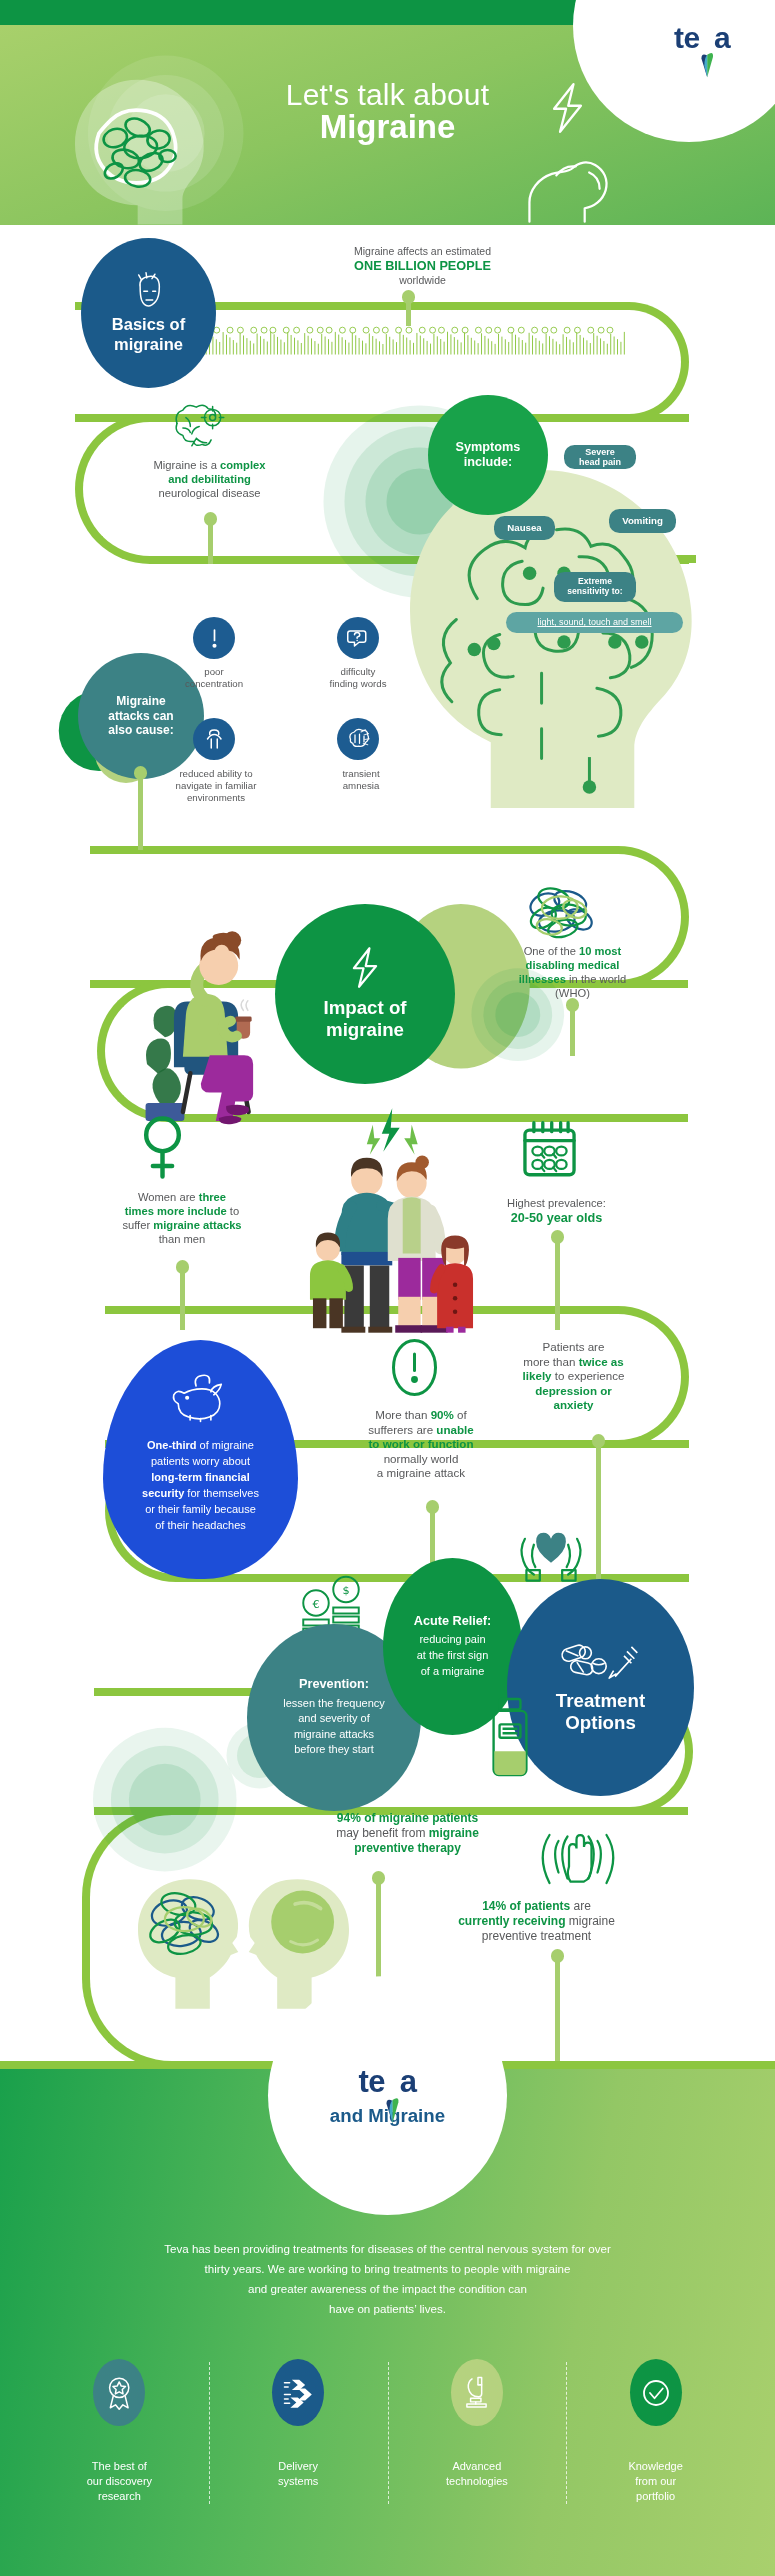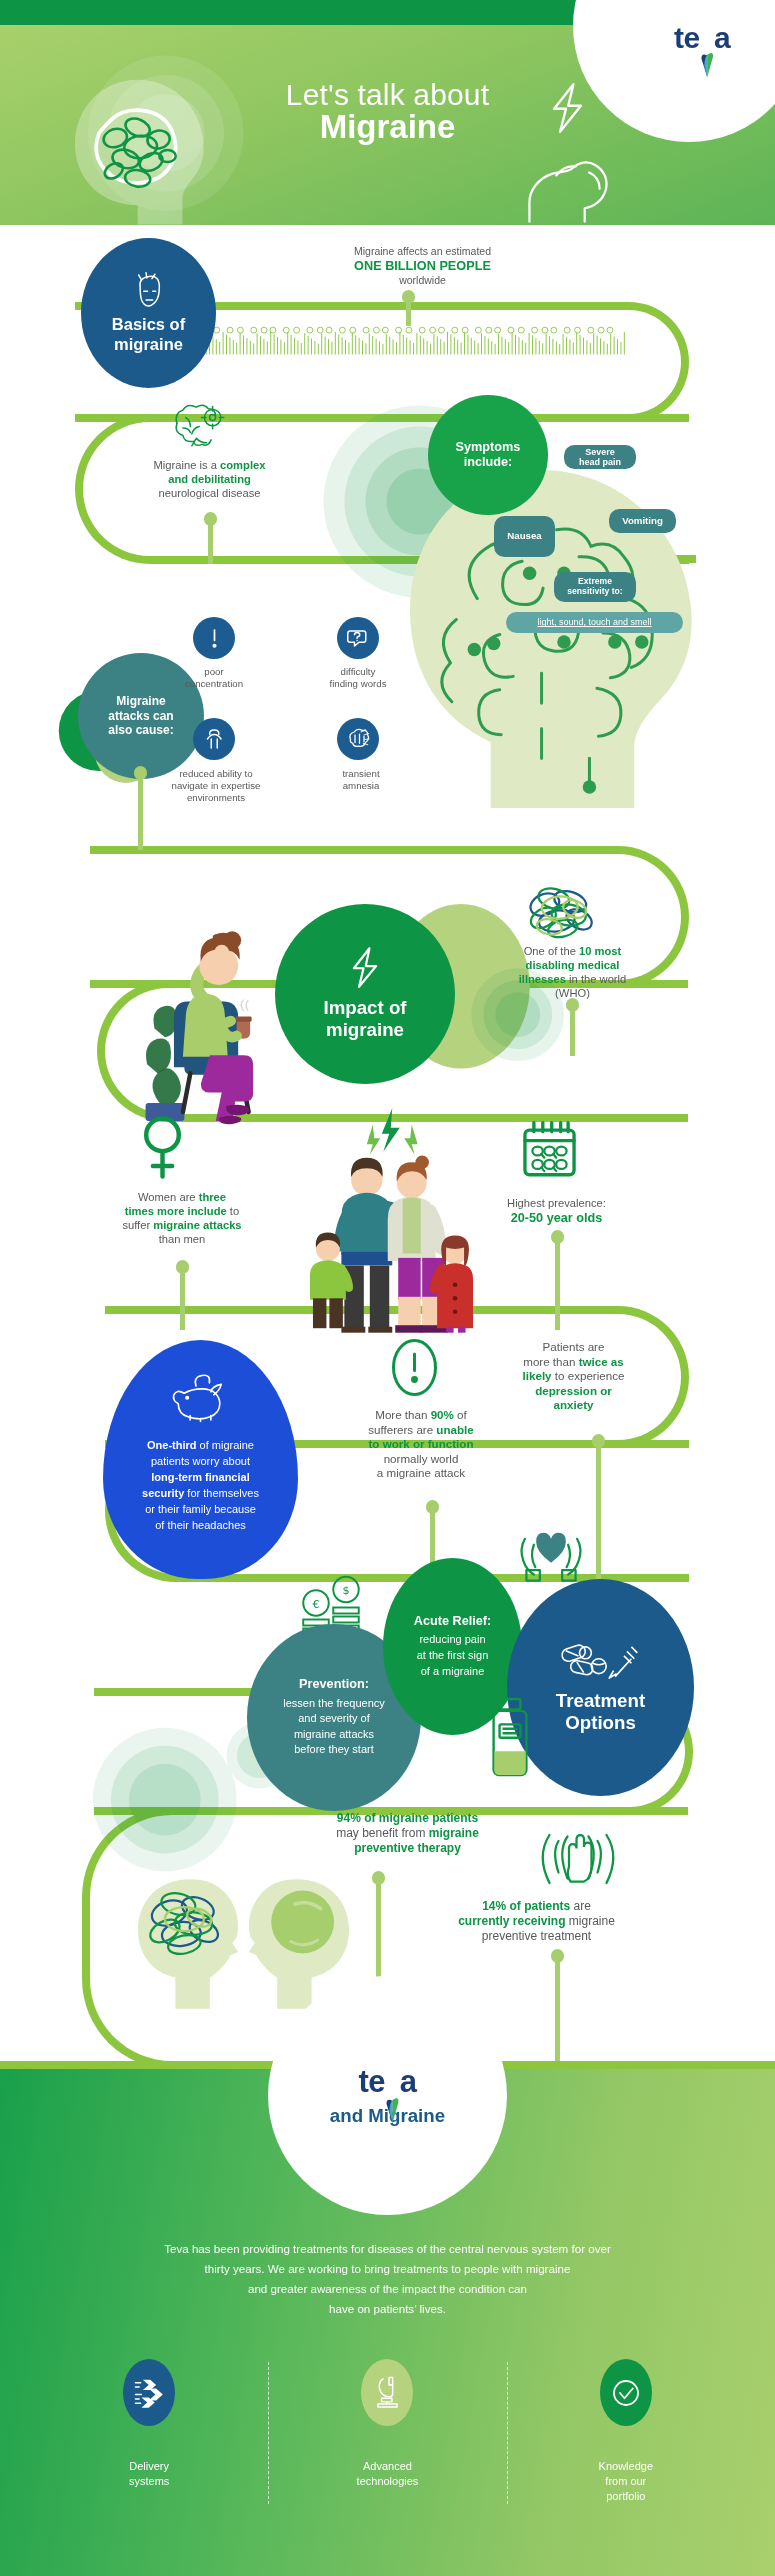--- a/index.html
+++ b/index.html
@@ -435,21 +435,21 @@
   </svg>
 
   <div class="abs blob grn2" style="left:428px; top:395px; width:120px; height:120px; flex-direction:column;
               font-size:12.7px; font-weight:bold; line-height:1.15;">
     <div>Symptoms</div>
     <div>include:</div>
   </div>
 
   <div class="abs pill pill-dark" style="left:564px; top:445px; width:72px; height:24px; font-size:9px; white-space:pre-line;">Severe
 head pain</div>
-  <div class="abs pill pill-dark" style="left:494px; top:516px; width:61px; height:41px; font-size:9.7px;">Nausea</div>
+  <div class="abs pill pill-dark" style="left:494px; top:516px; width:61px; height:24px; font-size:9.7px;">Nausea</div>
   <div class="abs pill pill-dark" style="left:609px; top:509px; width:67px; height:24px; font-size:9.7px;">Vomiting</div>
   <div class="abs pill pill-dark" style="left:554px; top:572px; width:82px; height:30px; font-size:8.6px; white-space:pre-line;">Extreme
 sensitivity to:</div>
   <div class="abs pill pill-light" style="left:506px; top:612px; width:177px; height:21px; font-size:9px;">light, sound, touch and smell</div>
 
   <svg class="abs" style="left:57px; top:656px; width:135px; height:127px;" viewBox="0 0 180 170">
     <circle cx="56" cy="100" r="54" fill="#0d9444"></circle>
     <circle cx="92" cy="128" r="42" fill="#b5d27f"></circle>
   </svg>
   <div class="abs blob teal" style="left:78px; top:653px; width:126px; height:126px; flex-direction:column;
@@ -491,21 +491,21 @@
     <svg width="22.5" height="24" viewBox="0 0 30 32">
       <g fill="none" stroke="#fff" stroke-width="2" stroke-linecap="round" stroke-linejoin="round">
         <path d="M9 10 q-1 -6 6 -6 q7 0 6 6"></path>
         <path d="M6 16 q4 -6 9 -6 q5 0 9 6"></path>
         <path d="M11 16 v12 M19 16 v12"></path>
       </g>
     </svg>
   </div>
   <div class="abs txt c" style="left:166px; top:768px; width:100px; font-size:9.7px;">
     <div>reduced ability to</div>
-    <div>navigate in expertise</div>
+    <div>navigate in familiar</div>
     <div>environments</div>
   </div>
 
   <div class="abs icocirc" style="left:337px; top:718px; width:42px; height:42px;">
     <svg width="24" height="21" viewBox="0 0 32 28">
       <g fill="none" stroke="#fff" stroke-width="1.7" stroke-linecap="round">
         <path d="M6 14 q-3 -8 5 -10 q4 -6 11 -2 q7 -1 7 6 q3 6 -3 10 q-2 6 -9 5 q-7 1 -8 -4 q-4 -1 -3 -5z"></path>
         <path d="M12 8 v10 M18 7 v12 M24 10 v7"></path>
       </g>
       <g stroke="#fff" stroke-width="1.5" stroke-linecap="round" opacity=".85">
@@ -887,20 +887,36 @@
   <div class="abs" id="footer-copy">
     <div>Teva has been providing treatments for diseases of the central nervous system for over</div>
     <div>thirty years. We are working to bring treatments to people with migraine</div>
     <div>and greater awareness of the impact the condition can</div>
     <div>have on patients’ lives.</div>
   </div>
 
 
   <div class="abs" id="footer-cols">
 
+    <div class="fcol">
+      <div class="ic" style="background:#3c8285;">
+        <svg width="28.4" height="34" viewBox="0 0 38 46">
+          <g fill="none" stroke="#fff" stroke-width="2" stroke-linejoin="round">
+            <circle cx="19" cy="16" r="13"></circle>
+            <path d="M19 8 l2.6 5.4 l5.9 .8 l-4.3 4.1 l1 5.9 l-5.2 -2.8 l-5.2 2.8 l1 -5.9 l-4.3 -4.1 l5.9 -.8z"></path>
+            <path d="M11 27 l-4 16 l7 -4 l5 6 l5 -6 l7 4 l-4 -16"></path>
+          </g>
+        </svg>
+      </div>
+      <div class="lb">
+        <div>The best of</div>
+        <div>our discovery</div>
+        <div>research</div>
+      </div>
+    </div>
 
     <div class="fcol">
       <div class="ic" style="background:#1b5a8a;">
         <svg width="31" height="30" viewBox="0 0 42 40">
           <g fill="#fff">
             <path d="M12 2 h10 l8 7 l-8 7 h-10 l8 -7z"></path>
             <path d="M20 14 h10 l9 8 l-9 8 h-10 l9 -8z"></path>
             <path d="M10 26 h10 l8 7 l-8 7 h-10 l8 -7z"></path>
           </g>
           <g stroke="#fff" stroke-width="2" stroke-linecap="round">

